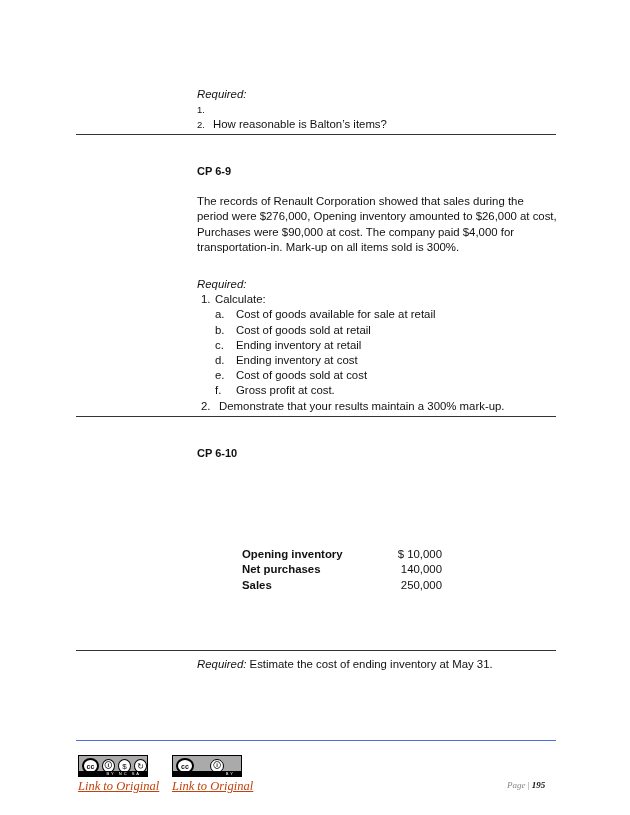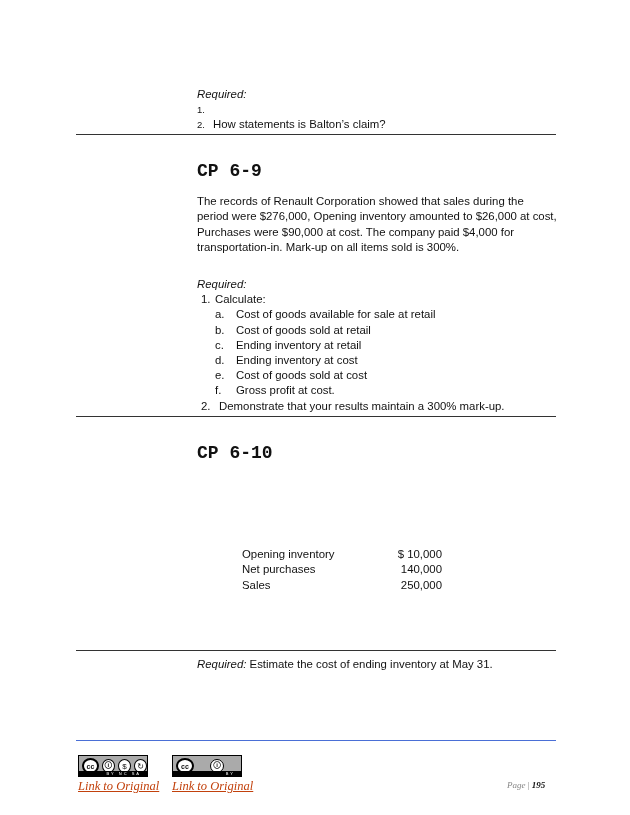--- a/index.html
+++ b/index.html
@@ -1,28 +1,28 @@
 <!DOCTYPE html>
 <html><head>
   <meta charset="utf-8">
   <style>
     html, body { margin: 0; padding: 0; background: #ffffff; }
     body { width: 630px; height: 815px; position: relative; overflow: hidden;
            font-family: "Liberation Sans", sans-serif; color: #111; }
     .content { position: absolute; left: 197px; width: 360px; font-size: 11.4px; line-height: 15.2px; }
     .italic { font-style: italic; margin-top: 12px; }
     .rule { position: absolute; left: 76px; width: 480px; height: 0; border-top: 1.4px solid #333; }
-    .heading { font-family: Liberation Mono, monospace; font-weight: bold; font-size: 18px; }
+    .heading { font-family: Liberation Sans, sans-serif; font-weight: bold; font-size: 11px; }
     .num-item { display: flex; }
     .num-item .num { width: 16px; font-size: 9.5px; }
     .sub-item { display: flex; padding-left: 18px; }
     .sub-item .lt { width: 21px; }
     .fin-table { position: absolute; left: 242px; top: 547px; font-size: 11.4px; line-height: 15.4px; }
     .fin-row { display: flex; }
-    .fin-row .lbl { width: 112px; }
+    .fin-row .lbl { width: 112px; font-weight: bold; }
     .fin-row .val { width: 48px; text-align: right; margin-left: 40px; }
     .footer-rule { position: absolute; left: 76px; top: 740px; width: 480px; height: 0; border-top: 1.5px solid #4a6fd6; }
     .cc-badge { position: absolute; top: 755px; height: 22px; background: #aaa; border: 1px solid #000;
                 box-sizing: border-box; display: flex; align-items: center; }
     .cc-badge .cc { width: 18px; height: 16px; border-radius: 50%; background: #fff; border: 2px solid #000;
                     box-sizing: border-box; font-size: 7px; font-weight: bold; display: flex; align-items: center; justify-content: center; margin-left: 3px; }
     .cc-badge .ic { width: 14px; height: 14px; border-radius: 50%; background: #fff; border: 1.5px solid #000; box-sizing: border-box;
                     font-size: 8px; display: flex; align-items: center; justify-content: center; margin-left: 3px; }
     .cc-badge .strip { position: absolute; bottom: 0; left: 0; right: 0; height: 5px; background: #000; color: #fff;
                        font-size: 4px; line-height: 5px; text-align: right; padding-right: 6px; letter-spacing: 2px; }
@@ -33,21 +33,21 @@
 </head>
 <body>
 
 <div class="content" style="top:75px;">
   <div class="italic">Required:</div>
   <div class="num-item">
     <span class="num">1.</span>
   </div>
   <div class="num-item">
     <span class="num">2.</span>
-    <span>How statements is Balton’s claim?</span>
+    <span>How reasonable is Balton’s items?</span>
   </div>
 </div>
 <div class="rule" style="top:134px;"></div>
 
 <div class="content" style="top:164px;">
   <div class="heading">CP 6-9</div>
   <div style="height:15px;"></div>
   <div>The records of Renault Corporation showed that sales during the period were $276,000, Opening inventory amounted to $26,000 at cost, Purchases were $90,000 at cost. The company paid $4,000 for transportation-in. Mark-up on all items sold is 300%.</div>
   <div style="height:10px;"></div>
   <div class="italic">Required:</div>

